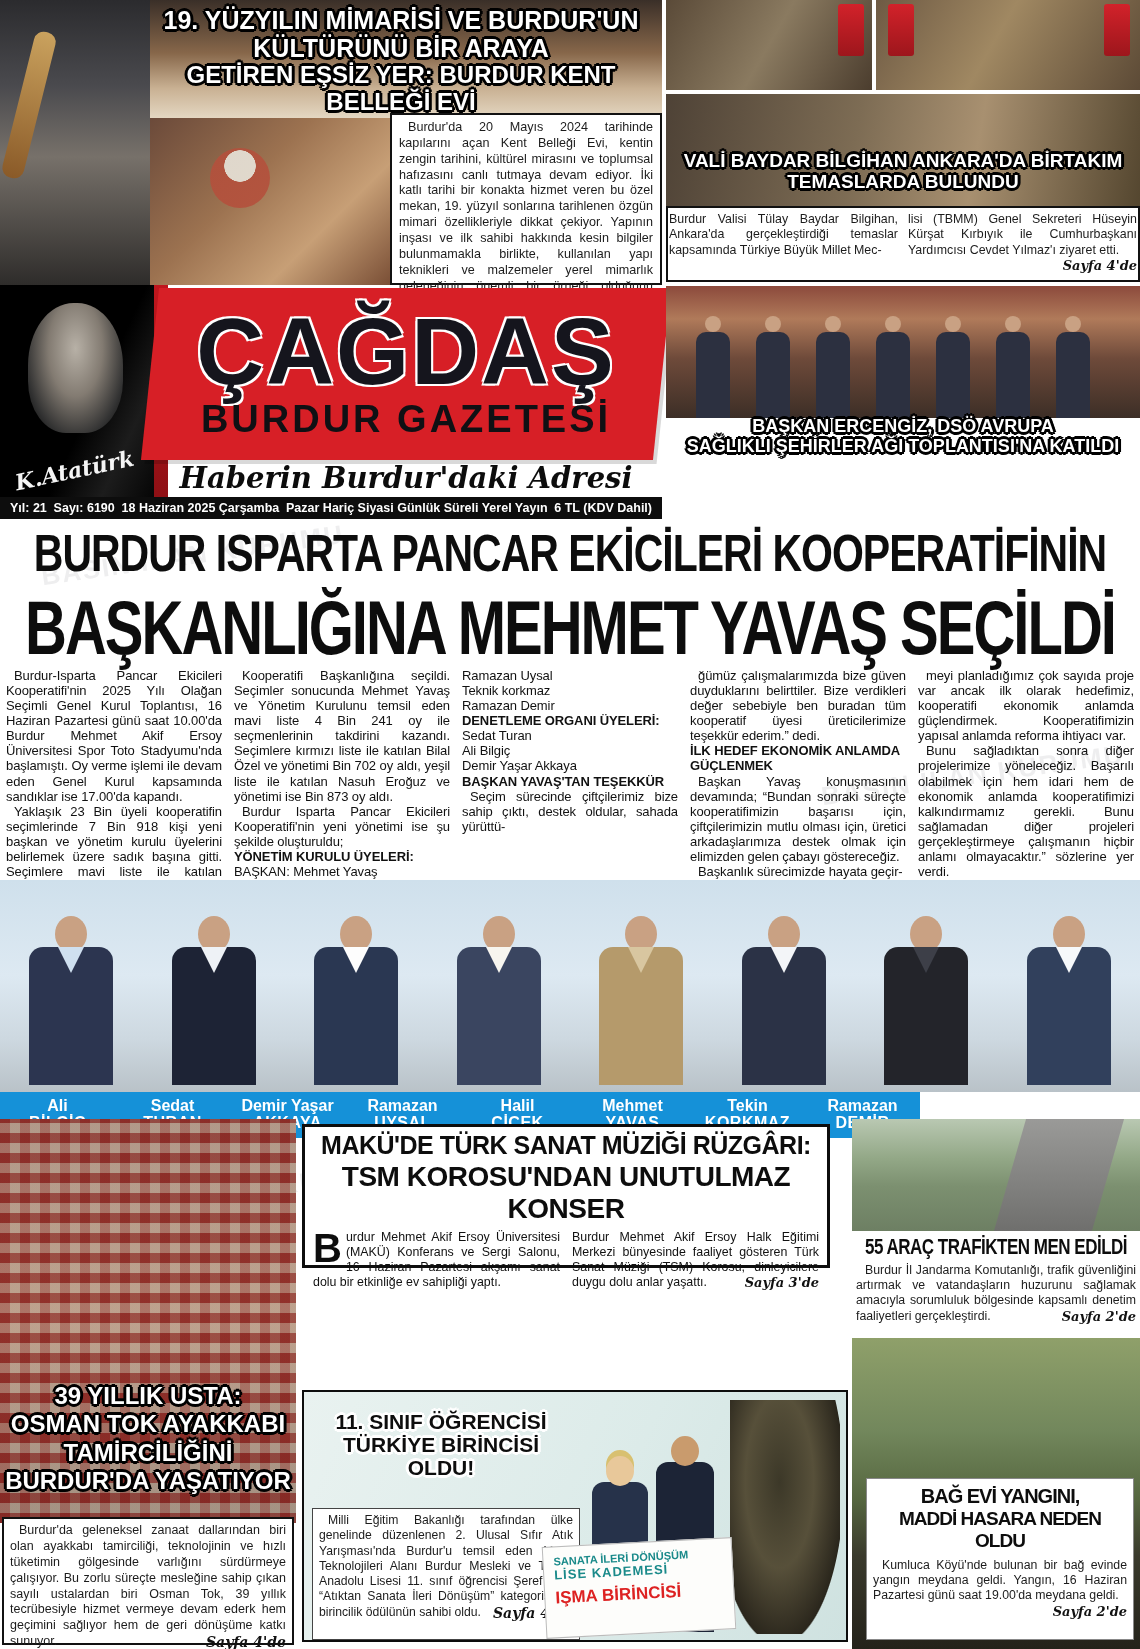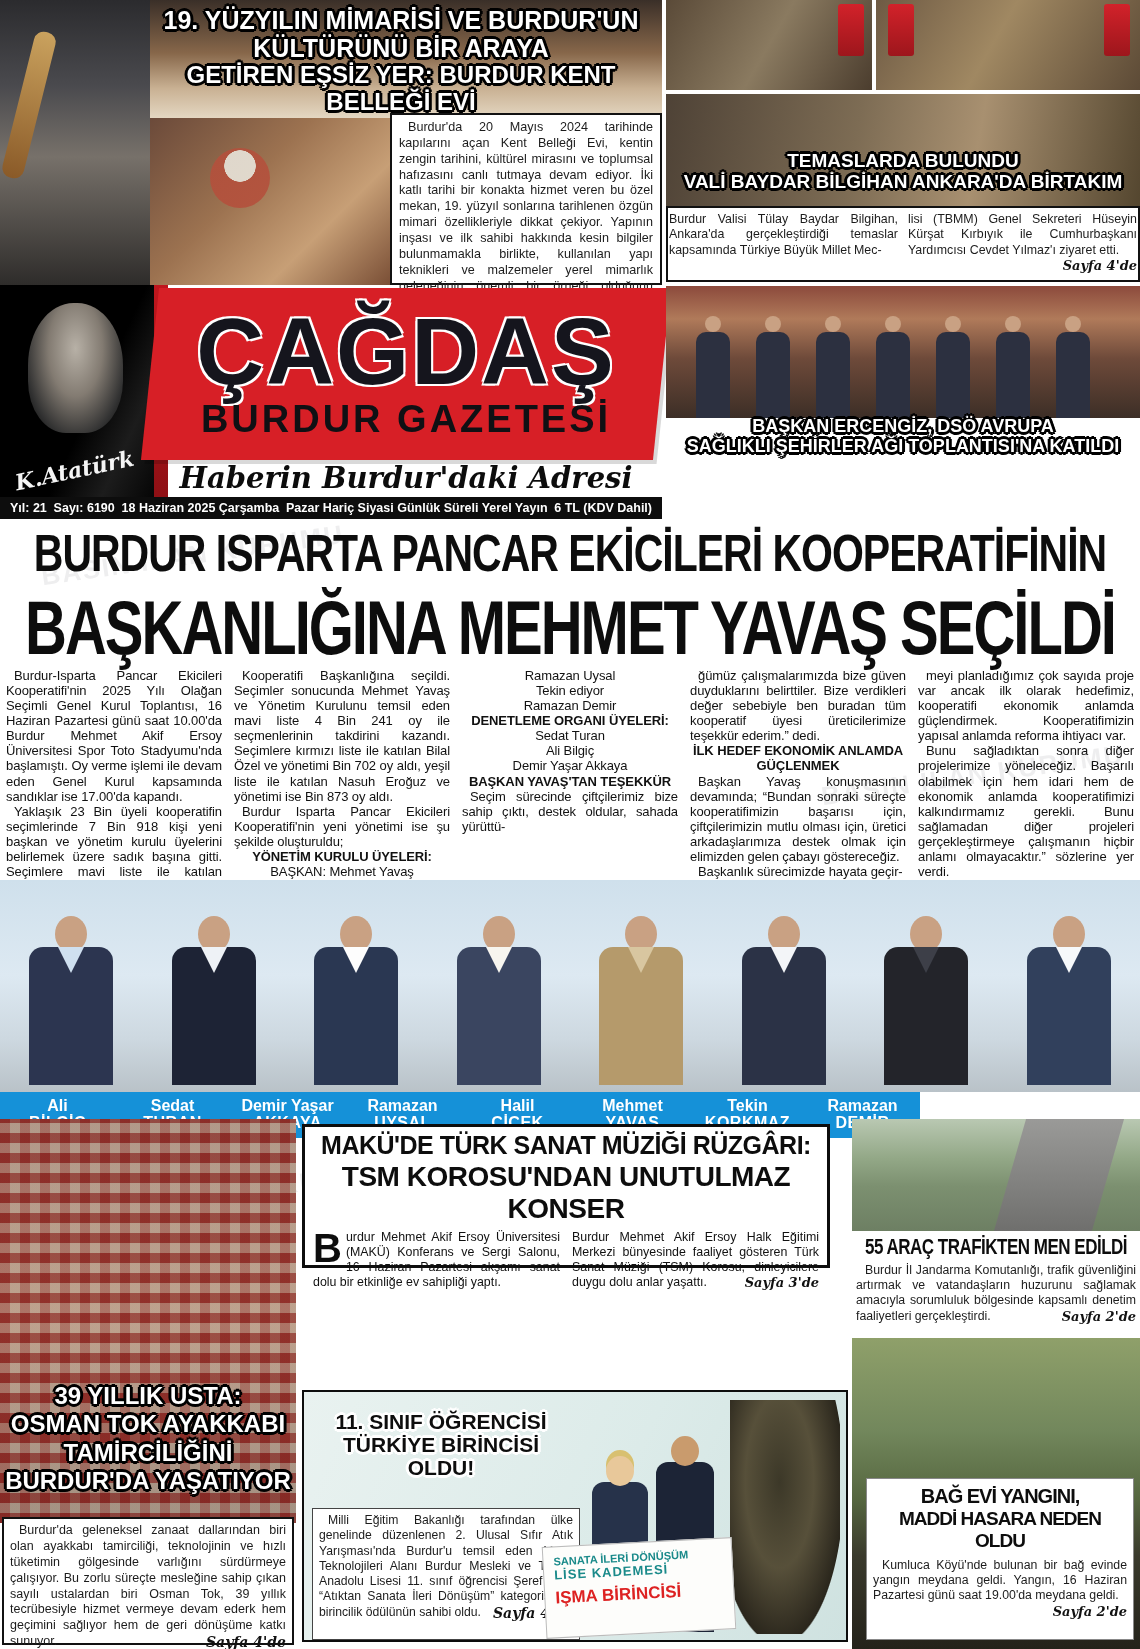--- a/index.html
+++ b/index.html
@@ -108,21 +108,21 @@
 
   
   #main-hl1 { left:0; top:524px; width:1140px; font-size:41px; letter-spacing:-1px;
     transform:scale(1.0,1.28); transform-origin:center top; }
   #main-hl2 { left:0; top:583px; width:1140px; font-size:58px; letter-spacing:-2px;
     transform:scale(1.0,1.32); transform-origin:center top; }
   #main-cols { left:6px; top:668px; width:1128px; height:212px; display:flex; gap:12px;
     font-size:13px; line-height:1.16; letter-spacing:-.1px; overflow:hidden; }
   #main-cols .col { flex:1; }
   #main-cols p { text-indent:8px; text-align:justify; }
-  #main-cols p.noind { text-indent:0; text-align:center; }
+  #main-cols p.noind { text-indent:0; text-align:left; }
   #group-photo { left:0; top:880px; width:1140px; height:212px;
     background:linear-gradient(180deg,#cfe0ec 0%,#dde9f2 45%,#cdd8e0 75%,#b9c2c8 100%);
     display:flex; justify-content:space-around; align-items:flex-end; }
   .person { position:relative; width:88px; height:176px; }
   .person .head { width:32px; height:36px; border-radius:50%; margin:0 auto; background:#c9a183; }
   .person .torso { width:84px; height:138px; margin:-5px auto 0; border-radius:14px 14px 0 0; position:relative; }
   .person .shirt { position:absolute; left:50%; top:0; transform:translateX(-50%);
     width:0; height:0; border-left:13px solid transparent; border-right:13px solid transparent; }
   #names-bar { left:0; top:1092px; width:920px; height:46px; background:#1591d8;
     display:flex; align-items:center; }
@@ -252,22 +252,22 @@
 
   <div class="abs photo" id="tr-photo-1a">
     <div class="flag-accent" style="right:8px;"></div>
   </div>
   <div class="abs photo" id="tr-photo-1b">
     <div class="flag-accent" style="left:12px;"></div>
     <div class="flag-accent" style="right:10px;"></div>
   </div>
   <div class="abs photo" id="tr-photo-2"></div>
   <div class="abs hl-outline" id="vali-headline">
+    <div>VALİ BAYDAR BİLGİHAN ANKARA'DA BİRTAKIM</div>
     <div>TEMASLARDA BULUNDU</div>
-    <div>VALİ BAYDAR BİLGİHAN ANKARA'DA BİRTAKIM</div>
   </div>
   <div class="abs textbox body-txt" id="vali-textbox">
     <div class="colhalf">Burdur Valisi Tülay Baydar Bilgihan, Ankara'da gerçekleştirdiği temaslar kapsamında Türkiye Büyük Millet Mec-</div>
     <div class="colhalf">
       <span>lisi (TBMM) Genel Sekreteri Hüseyin Kürşat Kırbıyık ile Cumhurbaşkanı Yardımcısı Cevdet Yılmaz'ı ziyaret etti.</span>
       <span class="pageref">Sayfa 4'de</span>
     </div>
   </div>
 
   <div class="abs photo" id="erc-photo">
@@ -294,21 +294,21 @@
     </div>
     <div class="col">
       <p>Kooperatifi Başkanlığına seçildi. Seçimler sonucunda Mehmet Yavaş ve Yönetim Kurulunu temsil eden mavi liste 4 Bin 241 oy ile seçmenlerinin takdirini kazandı. Seçimlere kırmızı liste ile katılan Bilal Özel ve yönetimi Bin 702 oy aldı, yeşil liste ile katılan Nasuh Eroğuz ve yönetimi ise Bin 873 oy aldı.</p>
       <p>Burdur Isparta Pancar Ekicileri Kooperatifi'nin yeni yönetimi ise şu şekilde oluşturuldu;</p>
       <p class="bold noind">YÖNETİM KURULU ÜYELERİ:</p>
       <p class="noind">BAŞKAN: Mehmet Yavaş</p>
       <p class="noind">Halil Çiçek</p>
     </div>
     <div class="col">
       <p class="noind">Ramazan Uysal</p>
-      <p class="noind">Tekin ediyor</p>
+      <p class="noind">Teknik korkmaz</p>
       <p class="noind">Ramazan Demir</p>
       <p class="bold noind">DENETLEME ORGANI ÜYELERİ:</p>
       <p class="noind">Sedat Turan</p>
       <p class="noind">Ali Bilgiç</p>
       <p class="noind">Demir Yaşar Akkaya</p>
       <p class="bold noind">BAŞKAN YAVAŞ'TAN TEŞEKKÜR</p>
       <p>Seçim sürecinde çiftçilerimiz bize sahip çıktı, destek oldular, sahada yürüttü-</p>
     </div>
     <div class="col">
       <p>ğümüz çalışmalarımızda bize güven duyduklarını belirttiler. Bize verdikleri değer sebebiyle ben buradan tüm kooperatif üyesi üreticilerimize teşekkür ederim.” dedi.</p>

